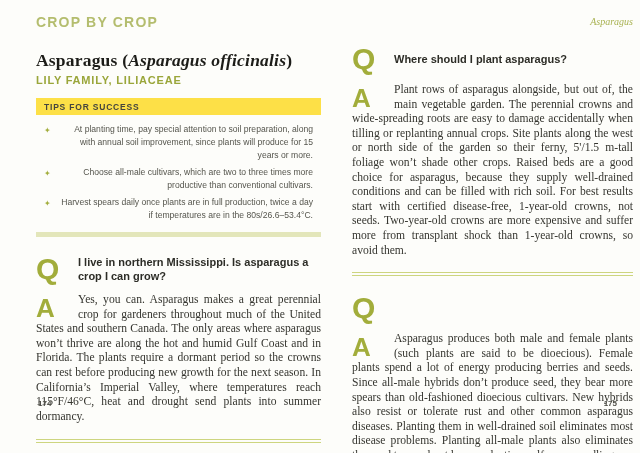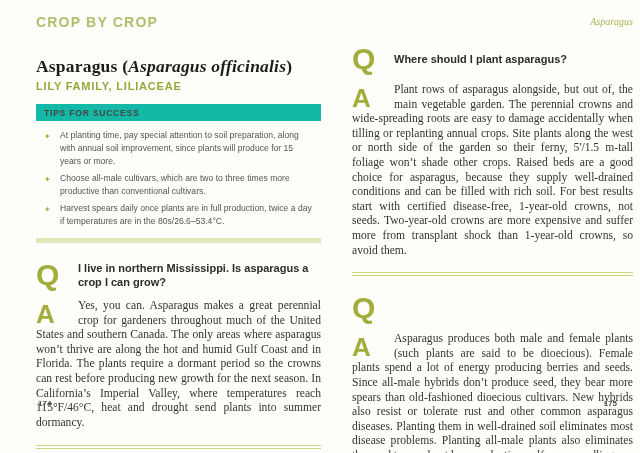--- a/index.html
+++ b/index.html
@@ -32,41 +32,41 @@
     margin-top: 16px;
     text-align: right;
     font-family: "Liberation Serif", serif;
     font-style: italic;
     font-size: 10px;
     color: #a9b252;
   }
 
   
   .title {
-    margin-top: 26px;
+    margin-top: 20px;
     font-family: "Liberation Serif", serif;
     font-size: 17.5px;
     font-weight: bold;
     color: #1c1c18;
     letter-spacing: 0.2px;
   }
   .title .latin { font-style: italic; }
   .family {
     margin-top: 3px;
     font-family: "Liberation Sans", sans-serif;
     font-size: 11px;
     font-weight: bold;
     letter-spacing: 0.8px;
     color: #9aa63a;
   }
 
   
   .tips-box { margin-top: 12px; }
   .tips-header {
-    background: #14b8a6;
+    background: #fde047;
     font-family: "Liberation Sans", sans-serif;
     font-size: 8.5px;
     font-weight: bold;
     letter-spacing: 0.8px;
     color: #45453e;
     padding: 4px 0 3px 8px;
   }
   .tips-body { padding: 8px 2px 6px 8px; }
   .tip-item {
     display: flex;
@@ -76,21 +76,21 @@
     color: #55554d;
     margin-bottom: 4px;
   }
   .tip-bullet {
     color: #a2ad3b;
     font-size: 8px;
     width: 16px;
     flex: 0 0 16px;
     padding-top: 0.5px;
   }
-  .tip-text { flex: 1; padding-right: 6px; }
+  .tip-text { flex: 1; padding-right: 6px; text-align: right; }
   .tips-footer { height: 5px; background: #e3e6ba; }
 
   
   .q-row {
     display: flex;
     align-items: center;
     margin-top: 17px;
   }
   .qa-glyph {
     font-family: "Liberation Sans", sans-serif;

